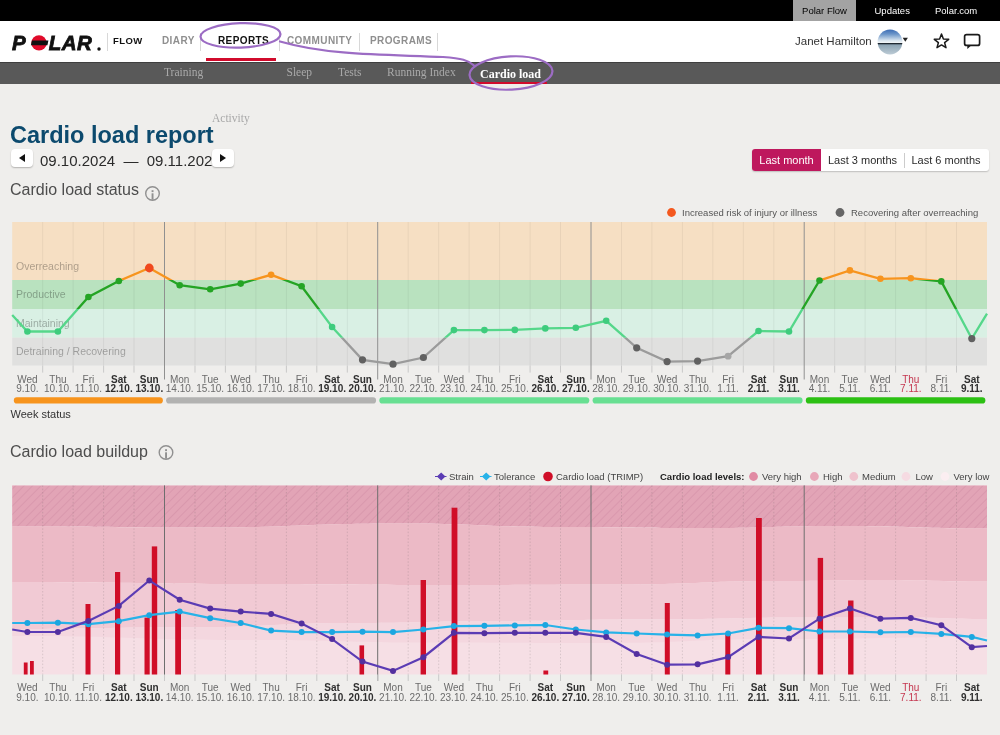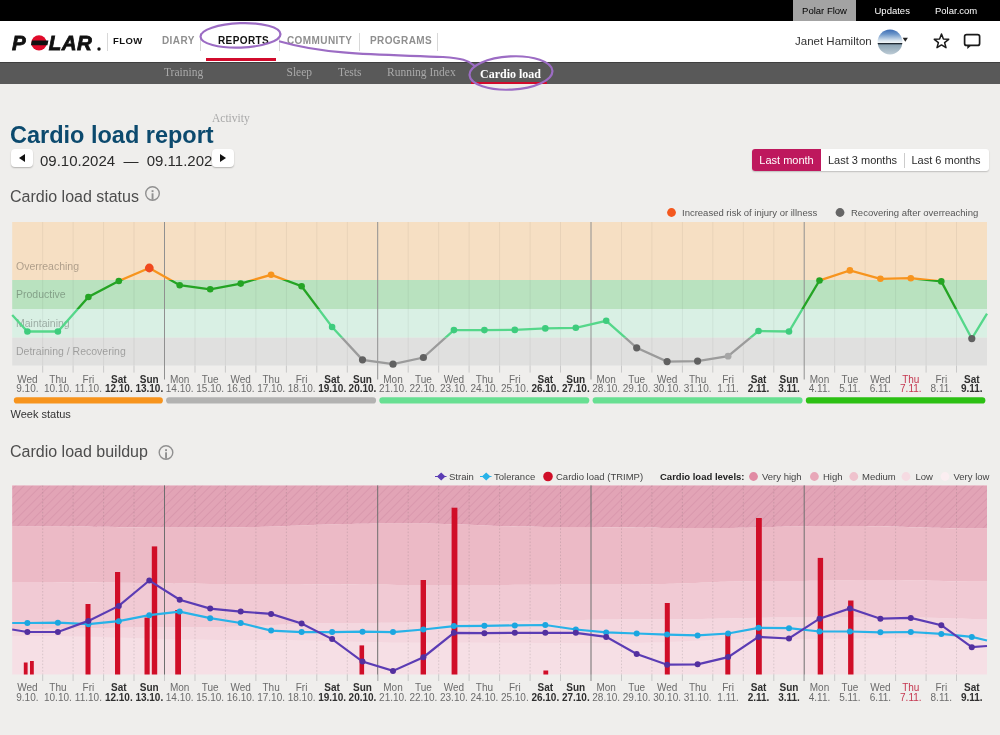--- a/index.html
+++ b/index.html
@@ -66,21 +66,21 @@
 <div id="dater">09.10.2024&nbsp; —&nbsp; 09.11.2024</div>
 <div class="btn" style="left:212px;"><svg width="10" height="10">
       <path d="M2,1 L8,5 L2,9 Z" fill="#111"></path>
     </svg></div>
 <div id="ranges">
     <div class="red">Last month</div>
     <div class="r2">Last 3 months</div>
 <div class="vsep"></div>
     <div class="r3">Last 6 months</div>
   </div>
-<h2 style="left:10px; top:188px;">Cardio load status</h2>
+<h2 style="left:10px; top:181px;">Cardio load status</h2>
 <h2 style="left:10px; top:443px;">Cardio load buildup</h2>
 <svg id="ovl" viewBox="0 0 1000 735" font-family="Liberation Sans, sans-serif">
 <rect x="12.2" y="222.0" width="974.8" height="58.0" fill="#f6dfc3"></rect>
 <rect x="12.2" y="280.0" width="974.8" height="29.0" fill="#b9e2bf"></rect>
 <rect x="12.2" y="309.0" width="974.8" height="28.69999999999999" fill="#d9f0e4"></rect>
 <rect x="12.2" y="337.7" width="974.8" height="27.80000000000001" fill="#e0e0df"></rect>
 <line x1="42.7" y1="222.0" x2="42.7" y2="365.5" stroke="#000" stroke-opacity="0.055" stroke-width="1"></line>
 <line x1="42.7" y1="365.5" x2="42.7" y2="372.6" stroke="#c9c9c9" stroke-width="1"></line>
 <line x1="73.1" y1="222.0" x2="73.1" y2="365.5" stroke="#000" stroke-opacity="0.055" stroke-width="1"></line>
 <line x1="73.1" y1="365.5" x2="73.1" y2="372.6" stroke="#c9c9c9" stroke-width="1"></line>

